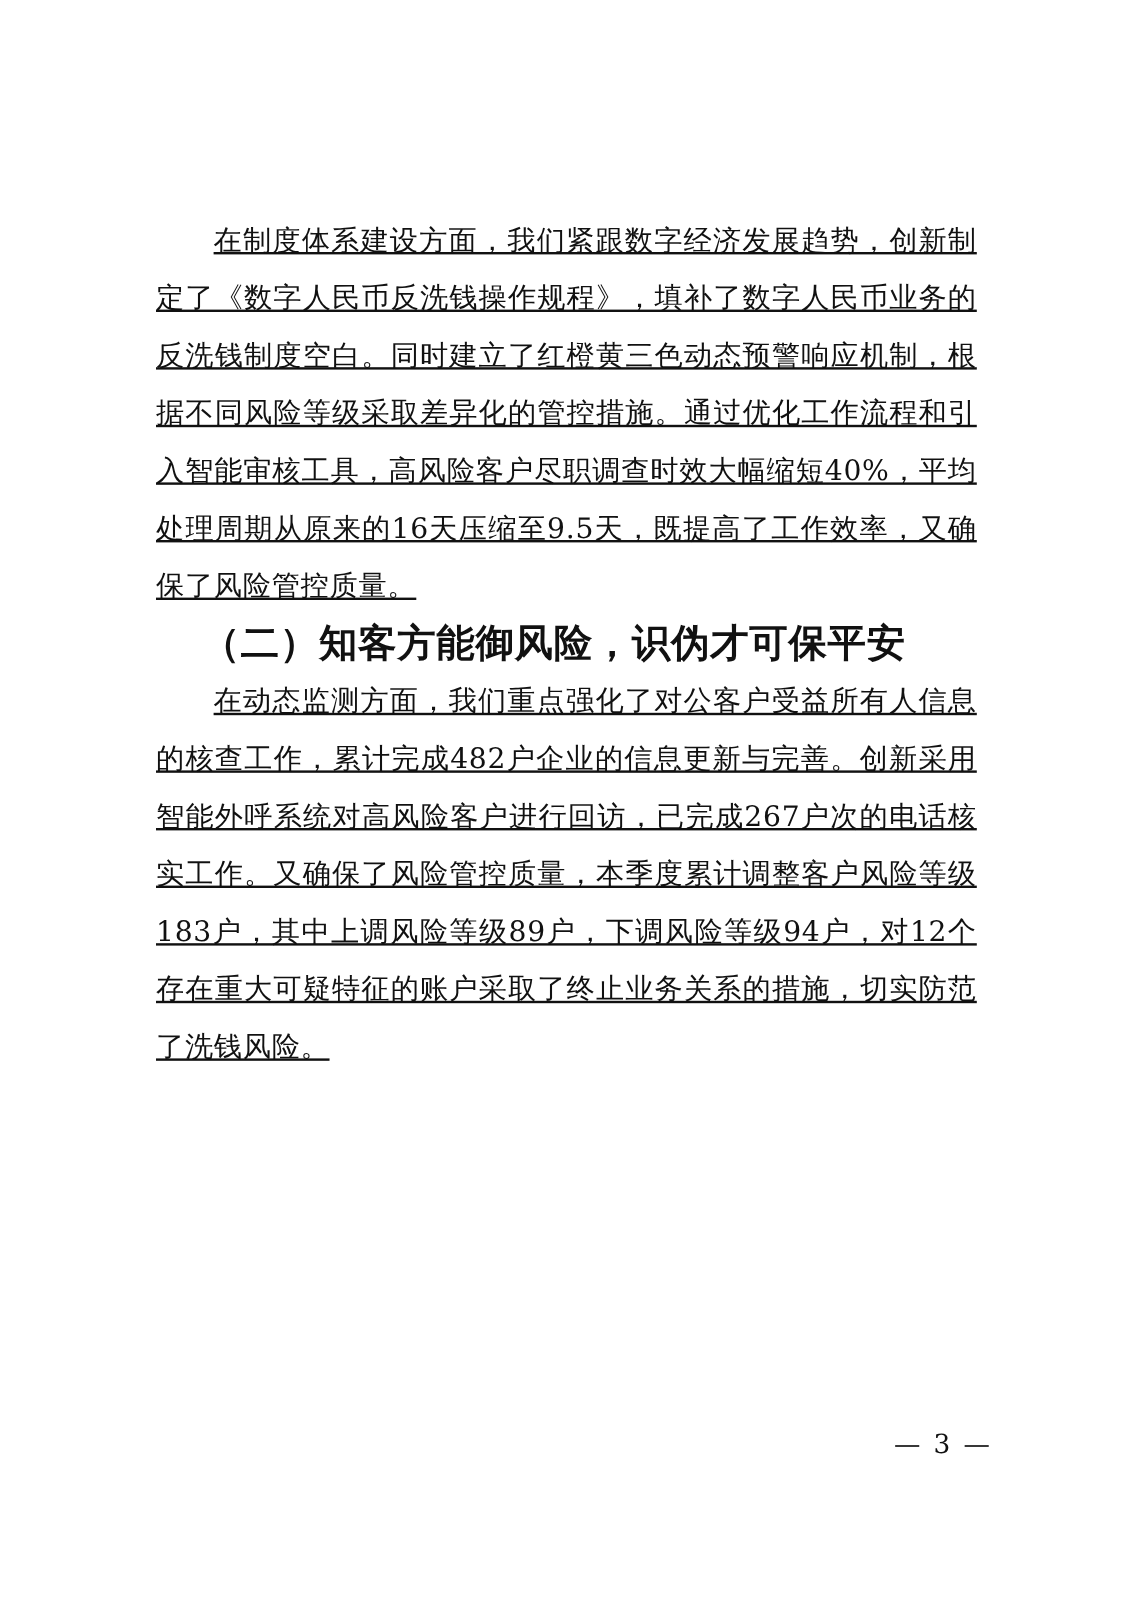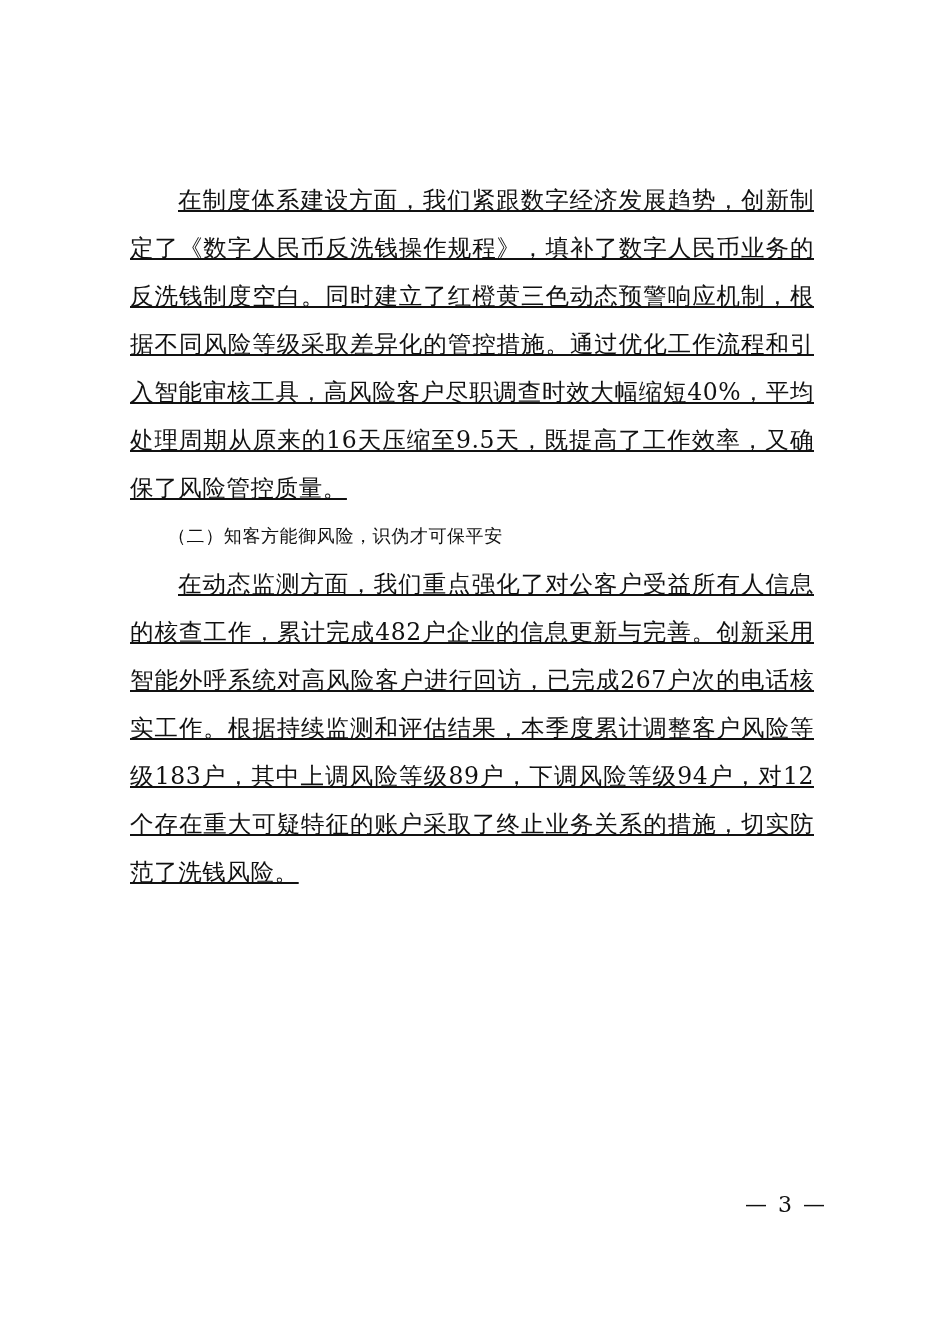--- a/index.html
+++ b/index.html
@@ -28,38 +28,38 @@
       text-align: justify;
       text-justify: inter-character;
       letter-spacing: 0.6px;
     }
     .indent {
       text-indent: 48px;
       text-decoration: underline;
     }
     .heading {
       margin: 0;
-      font-size: 18px;
+      font-size: 32px;
       line-height: 48px;
       padding-left: 38px;
       letter-spacing: 0.6px;
-      font-weight: normal;
+      font-weight: bold;
     }
     .page-number {
       position: absolute;
       left: 745px;
       top: 1192px;
       font-size: 22px;
       line-height: 26px;
       letter-spacing: 2px;
       color: #111111;
     }
   </style>
 </head>
 <body>
 
 <div class="page">
   <p class="para indent">在制度体系建设方面，我们紧跟数字经济发展趋势，创新制定了《数字人民币反洗钱操作规程》，填补了数字人民币业务的反洗钱制度空白。同时建立了红橙黄三色动态预警响应机制，根据不同风险等级采取差异化的管控措施。通过优化工作流程和引入智能审核工具，高风险客户尽职调查时效大幅缩短40%，平均处理周期从原来的16天压缩至9.5天，既提高了工作效率，又确保了风险管控质量。</p>
   <p class="heading">（二）知客方能御风险，识伪才可保平安</p>
-  <p class="para indent">在动态监测方面，我们重点强化了对公客户受益所有人信息的核查工作，累计完成482户企业的信息更新与完善。创新采用智能外呼系统对高风险客户进行回访，已完成267户次的电话核实工作。根据持续监测和评估结果，本季度累计调整客户风险等级183户，其中上调风险等级89户，下调风险等级94户，对12个存在重大可疑特征的账户采取了终止业务关系的措施，切实防范了洗钱风险。</p>
+  <p class="para indent">在动态监测方面，我们重点强化了对公客户受益所有人信息的核查工作，累计完成482户企业的信息更新与完善。创新采用智能外呼系统对高风险客户进行回访，已完成267户次的电话核实工作。又确保了风险管控质量，本季度累计调整客户风险等级183户，其中上调风险等级89户，下调风险等级94户，对12个存在重大可疑特征的账户采取了终止业务关系的措施，切实防范了洗钱风险。</p>
 </div>
 
 <div class="page-number">— 3 —</div>
 
 </body></html>

